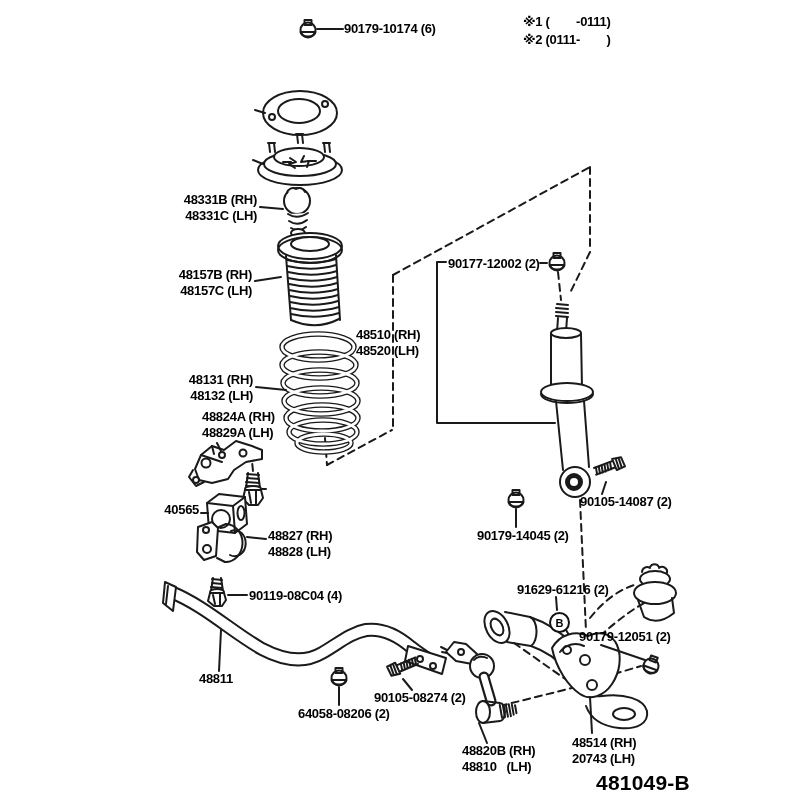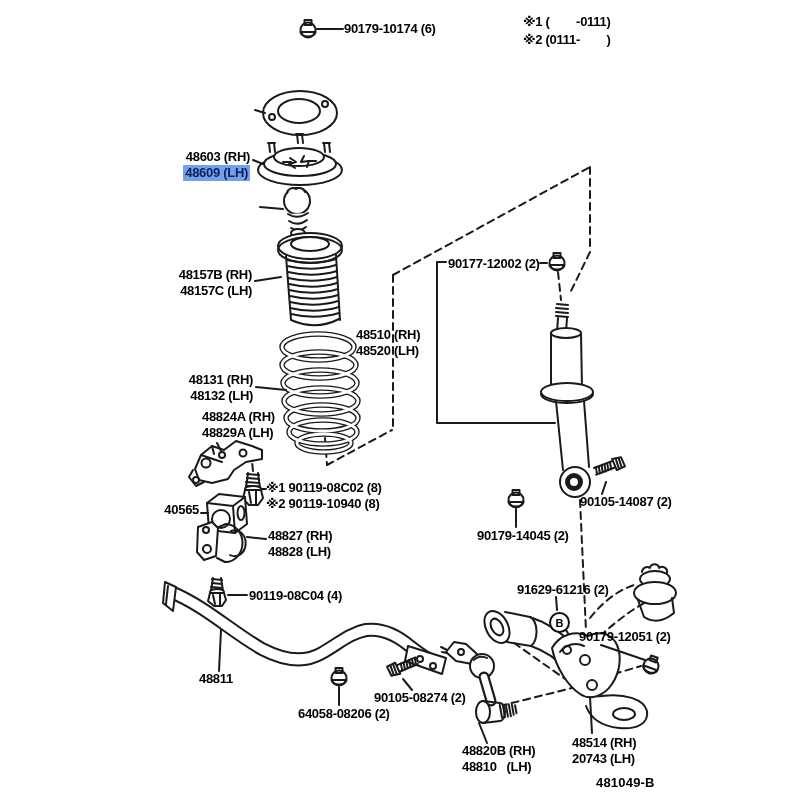--- a/index.html
+++ b/index.html
@@ -4,21 +4,21 @@
 <style>
   html,body{margin:0;padding:0;background:#fff;}
   #stage{position:relative;width:800px;height:800px;background:var(--background,#fff);
          font-family:"Liberation Sans","DejaVu Sans",sans-serif;overflow:hidden;}
   #art{position:absolute;left:0;top:0;}
   .label{position:absolute;font-size:13px;font-weight:bold;color:#000;
          letter-spacing:-0.3px;line-height:16px;white-space:pre;}
   .label.r{width:92px;text-align:right;}
   .hl{background:var(--highlight_bg,#73a1e9);color:var(--highlight_text,#0d1f5e);
       padding:0 2px;display:inline-block;}
-  .code{font-size:13px;letter-spacing:0.2px;text-align:right;}
+  .code{font-size:21px;letter-spacing:0.2px;text-align:right;}
   .callout{position:absolute;width:17px;height:17px;border:2px solid #111;border-radius:50%;
            font-size:11px;font-weight:bold;display:flex;align-items:center;justify-content:center;
            background:#fff;}
 </style>
 </head>
 <body>
 
 <div id="stage">
 
 <svg id="art" width="800" height="800" viewBox="0 0 800 800">
@@ -280,34 +280,33 @@
 
 </g>
 </svg>
 
 <div class="label" style="left:344px;top:21px;">90179-10174 (6)</div>
 
 <div class="label" style="left:523px;top:14px;">※1 (        -0111)</div>
 <div class="label" style="left:523px;top:32px;">※2 (0111-        )</div>
 
 
-<div class="label r" style="left:158px;top:149px;"><span>48603 (RH)</span><br><span class="hl">48609 (LH)</span></div>
-
+
+<div class="label r" style="left:165px;top:192px;"><span>48331B (RH)</span><br><span>48331C (LH)</span></div>
 
 <div class="label r" style="left:160px;top:267px;"><span>48157B (RH)</span><br><span>48157C (LH)</span></div>
 
 <div class="label" style="left:356px;top:327px;"><span>48510 (RH)</span><br><span>48520 (LH)</span></div>
 
 <div class="label r" style="left:161px;top:372px;"><span>48131 (RH)</span><br><span>48132 (LH)</span></div>
 
 <div class="label" style="left:202px;top:409px;"><span>48824A (RH)</span><br><span>48829A (LH)</span></div>
 
 <div class="label" style="left:448px;top:256px;">90177-12002 (2)</div>
 
-<div class="label" style="left:266px;top:480px;"><span>※1 90119-08C02 (8)</span><br><span>※2 90119-10940 (8)</span></div>
 
 <div class="label r" style="left:107px;top:502px;">40565</div>
 
 <div class="label" style="left:268px;top:528px;"><span>48827 (RH)</span><br><span>48828 (LH)</span></div>
 
 <div class="label" style="left:249px;top:588px;">90119-08C04 (4)</div>
 
 <div class="label" style="left:199px;top:671px;">48811</div>
 
 <div class="label" style="left:298px;top:706px;">64058-08206 (2)</div>

